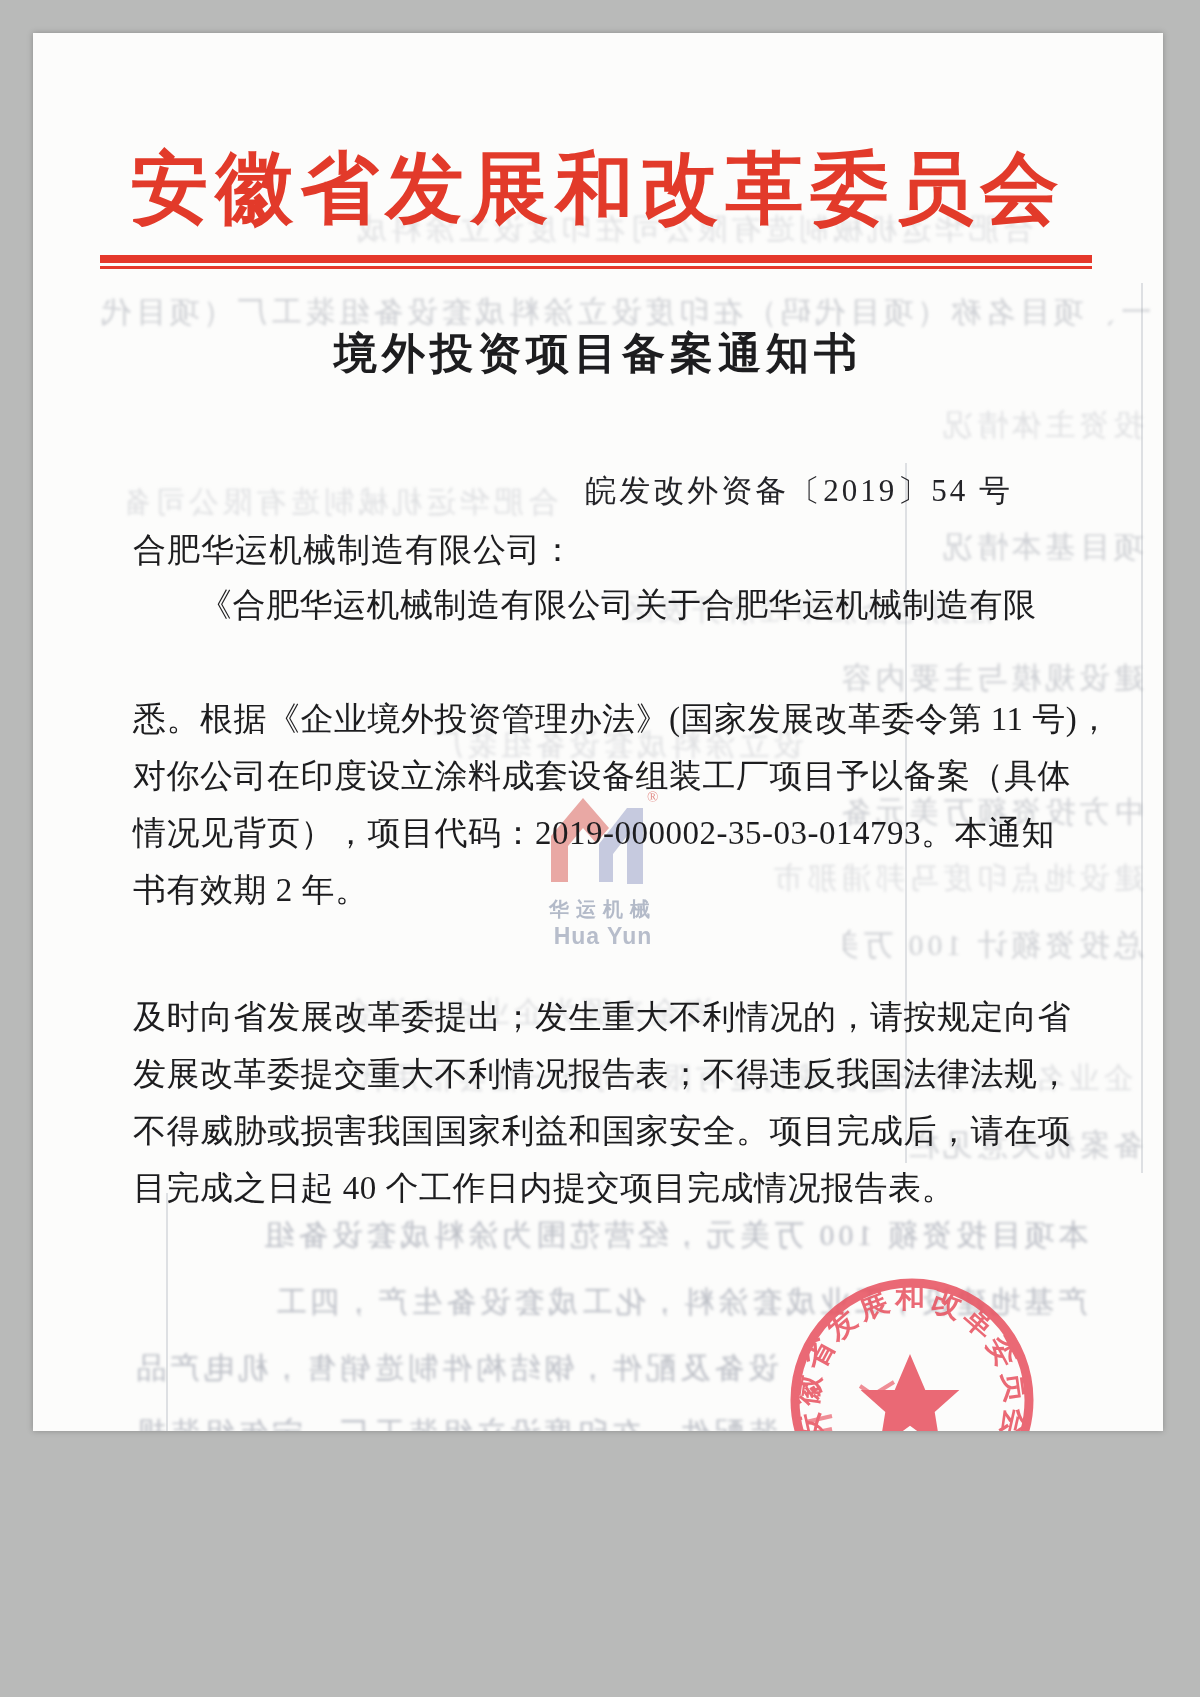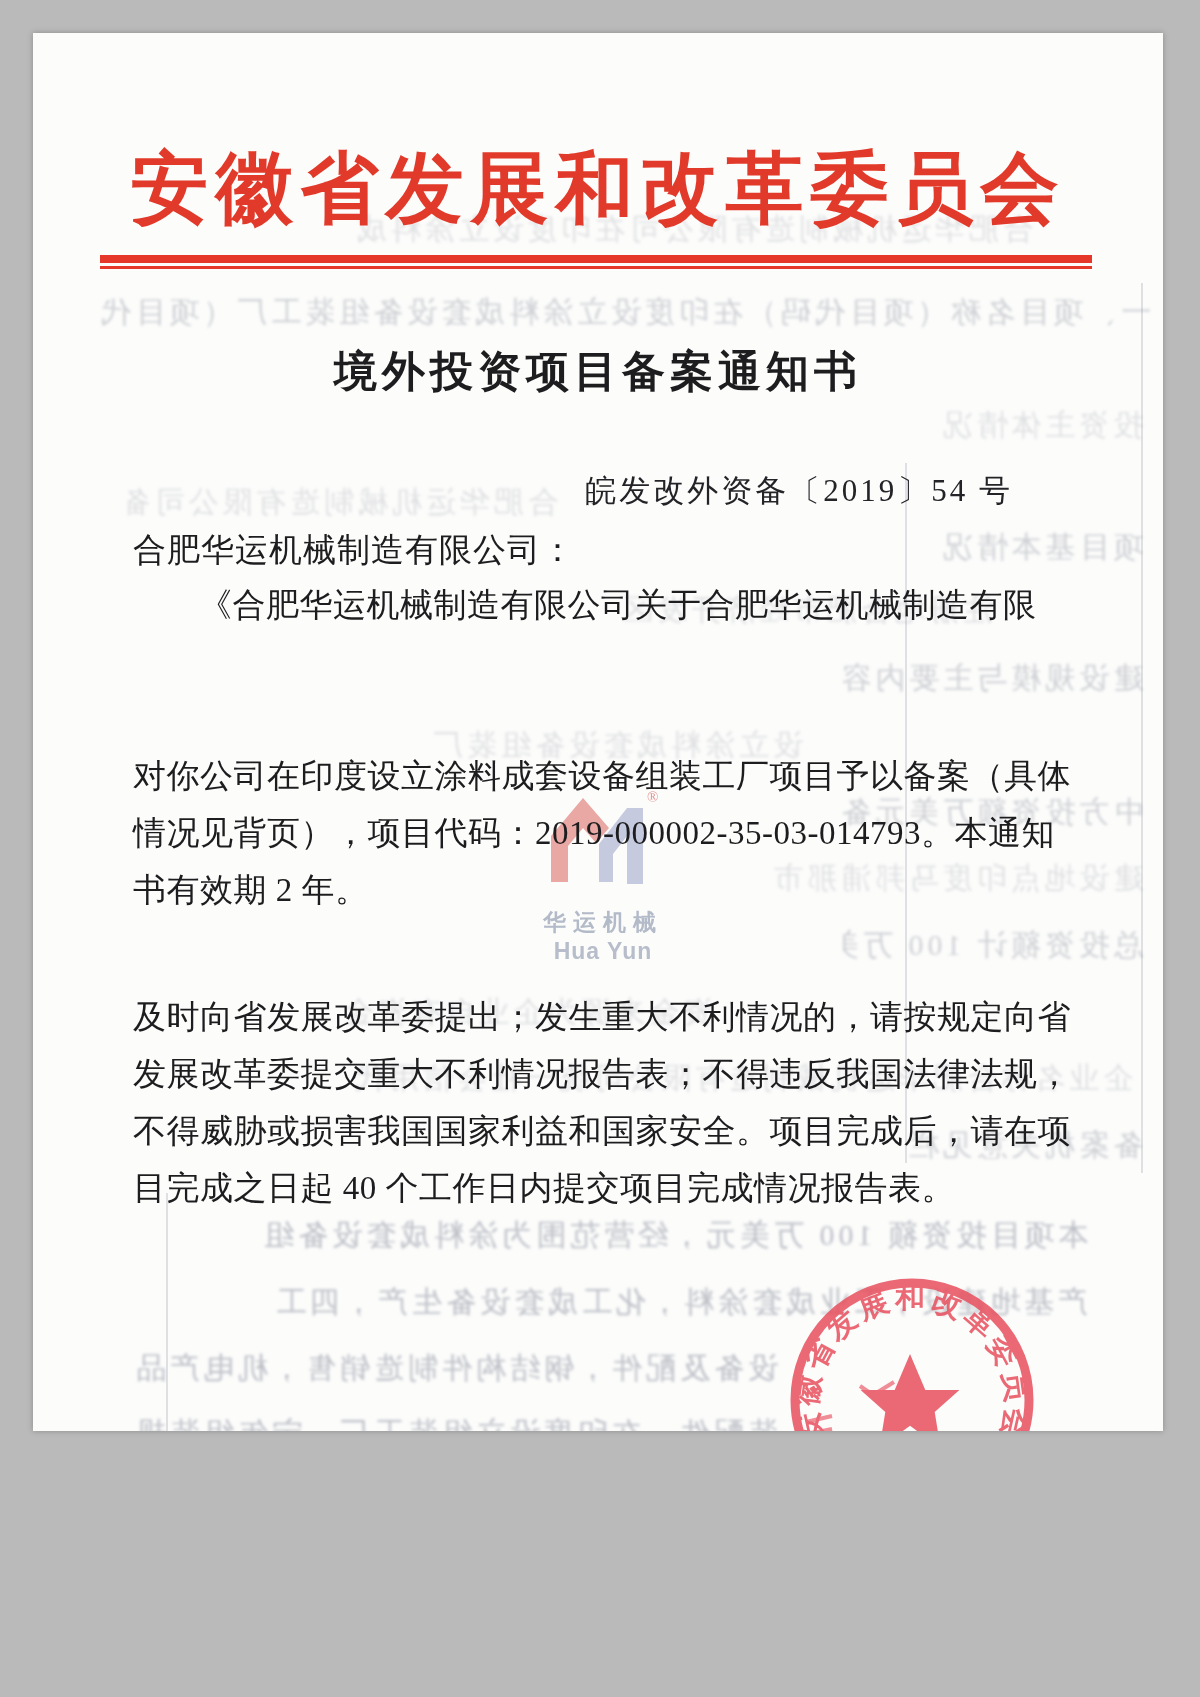--- a/index.html
+++ b/index.html
@@ -31,21 +31,21 @@
   .agency{
     position:absolute;left:0;top:104px;width:1130px;
     text-align:center;
     font-size:78px;font-weight:700;letter-spacing:7px;
     color:#e23a2a;z-index:2;white-space:nowrap;
   }
   .rule-thick{position:absolute;left:67px;top:222px;width:992px;height:8px;background:#e5382b;z-index:2;}
   .rule-thin{position:absolute;left:67px;top:233px;width:992px;height:3px;background:#e5382b;z-index:2;}
   
   .doc-title{
-    position:absolute;left:35px;top:310px;width:1060px;
+    position:absolute;left:35px;top:292px;width:1060px;
     text-align:center;font-size:43px;font-weight:700;
     color:#1d1d1f;letter-spacing:5px;z-index:2;white-space:nowrap;
   }
   .ref-no{
     position:absolute;right:150px;top:437px;
     font-size:31px;color:#242428;letter-spacing:3px;z-index:2;white-space:nowrap;
   }
   .recipient{
     position:absolute;left:100px;top:495px;
     font-size:33px;color:#1d1d1f;letter-spacing:1px;z-index:2;white-space:nowrap;
@@ -55,22 +55,22 @@
     font-size:33px;line-height:40px;color:#1d1d1f;
     letter-spacing:.5px;z-index:2;white-space:nowrap;
   }
   .indent{ text-indent:66px; }
   .date-line{
     position:absolute;left:742px;top:1422px;
     font-size:34px;color:#000000;letter-spacing:2px;z-index:3;white-space:nowrap;
   }
   
   .watermark{position:absolute;left:495px;top:753px;width:150px;text-align:center;z-index:1;pointer-events:none;}
-  .wm-cn{font-size:23px;letter-spacing:7px;color:#a7afc0;opacity:.85;filter:blur(.4px);
-         font-weight:700;margin-top:17px;white-space:nowrap;}
+  .wm-cn{font-size:20px;letter-spacing:7px;color:#a7afc0;opacity:.85;filter:blur(.4px);
+         font-weight:700;margin-top:6px;white-space:nowrap;}
   .wm-en{font-size:23px;font-weight:700;color:#b0b7c6;opacity:.9;filter:blur(.3px);
          font-family:"Liberation Sans","DejaVu Sans",sans-serif;letter-spacing:1px;}
   
   .seal{position:absolute;left:744px;top:1232px;z-index:4;opacity:.85;filter:blur(.3px);}
 </style>
 </head>
 <body>
 
 <div class="paper">
 
@@ -111,20 +111,21 @@
     <svg width="124" height="100" viewBox="0 0 124 100">
       <path d="M10,96 L10,50 L42,12 L68,42 L55,57 L42,42 L27,60 L27,96 Z" fill="#d9625c" opacity="0.55"></path>
       <path d="M58,96 L58,58 L86,22 L102,22 L102,98 L86,98 L86,50 L72,68 L72,96 Z" fill="#9098c4" opacity="0.5"></path>
       <text x="106" y="16" font-size="15" fill="#d9625c" opacity="0.7">®</text>
     </svg>
     <div class="wm-cn">华运机械</div>
     <div class="wm-en">Hua Yun</div>
   </div>
 
   <div class="bodyline indent" style="top:552px">《合肥华运机械制造有限公司关于合肥华运机械制造有限</div>
+  <div class="bodyline" style="top:666px">悉。根据《企业境外投资管理办法》(国家发展改革委令第 11 号)，</div>
   <div class="bodyline" style="top:723px">对你公司在印度设立涂料成套设备组装工厂项目予以备案（具体</div>
   <div class="bodyline" style="top:780px">情况见背页），项目代码：2019-000002-35-03-014793。本通知</div>
   <div class="bodyline" style="top:837px">书有效期 2 年。</div>
 
   <div class="bodyline" style="top:964px">及时向省发展改革委提出；发生重大不利情况的，请按规定向省</div>
   <div class="bodyline" style="top:1021px">发展改革委提交重大不利情况报告表；不得违反我国法律法规，</div>
   <div class="bodyline" style="top:1078px">不得威胁或损害我国国家利益和国家安全。项目完成后，请在项</div>
   <div class="bodyline" style="top:1135px">目完成之日起 40 个工作日内提交项目完成情况报告表。</div>
 
   <div class="date-line">2019 年 7 月 8 日</div>

